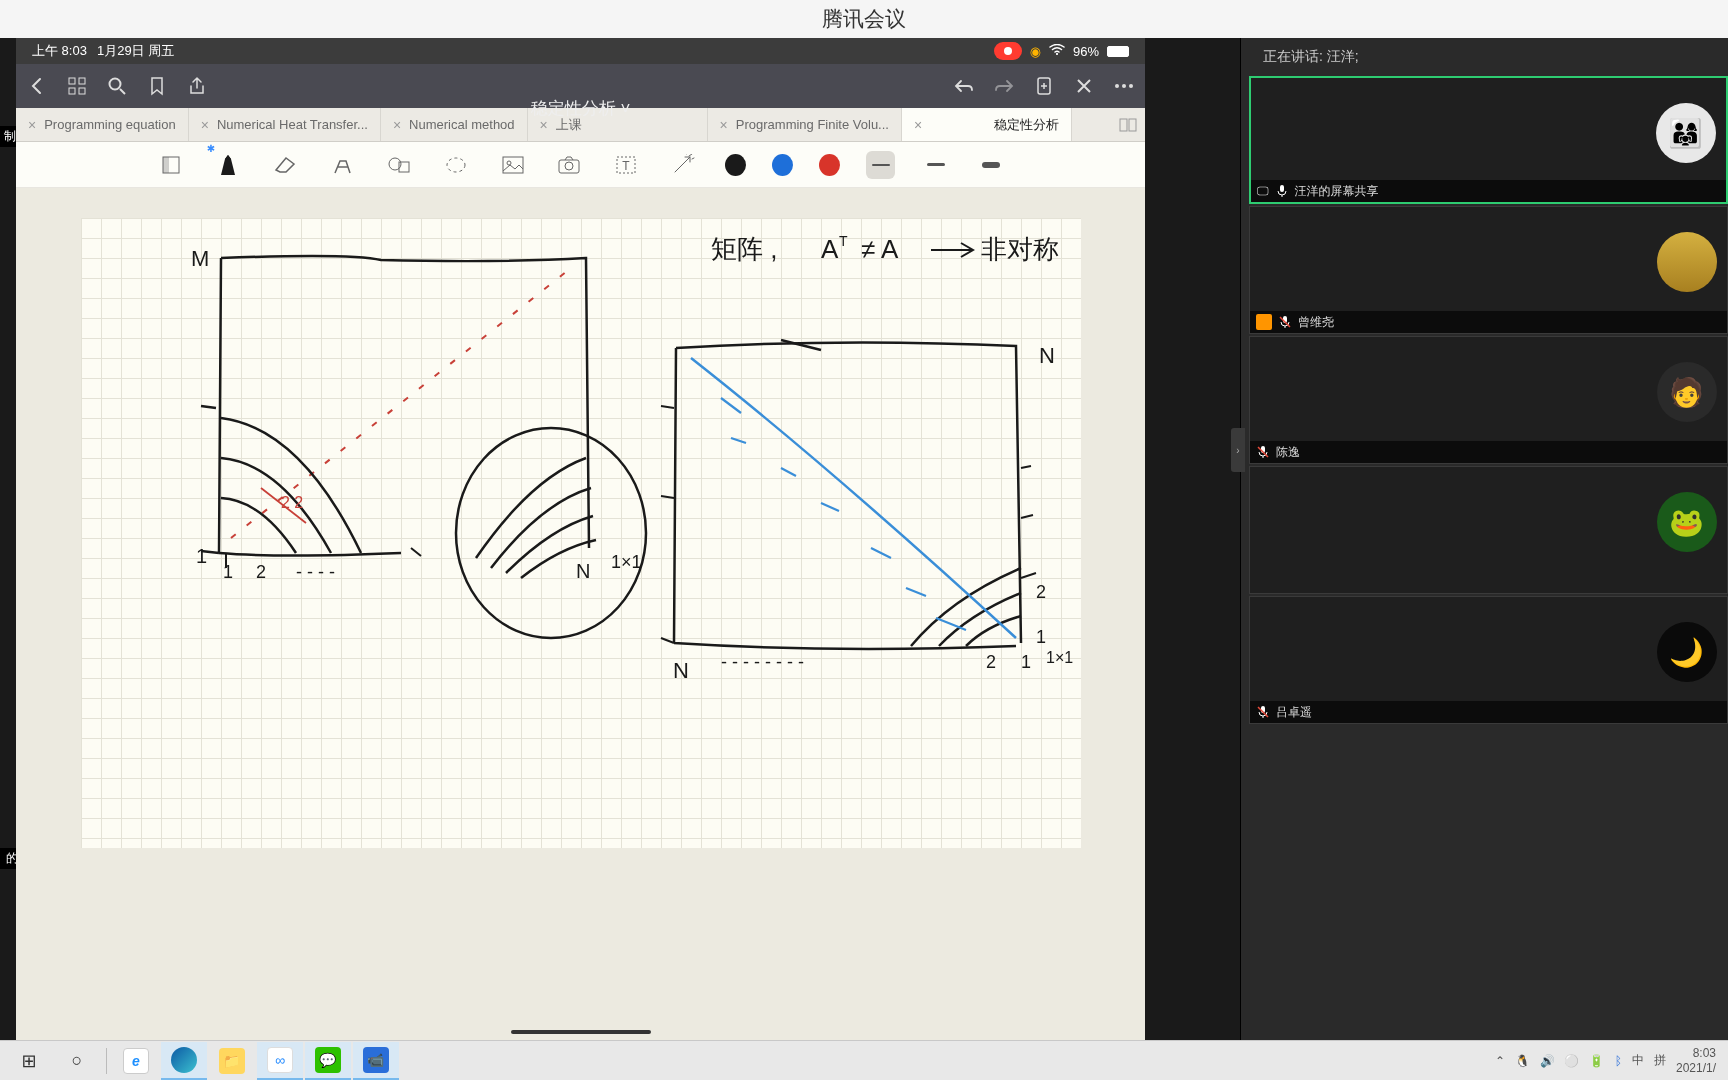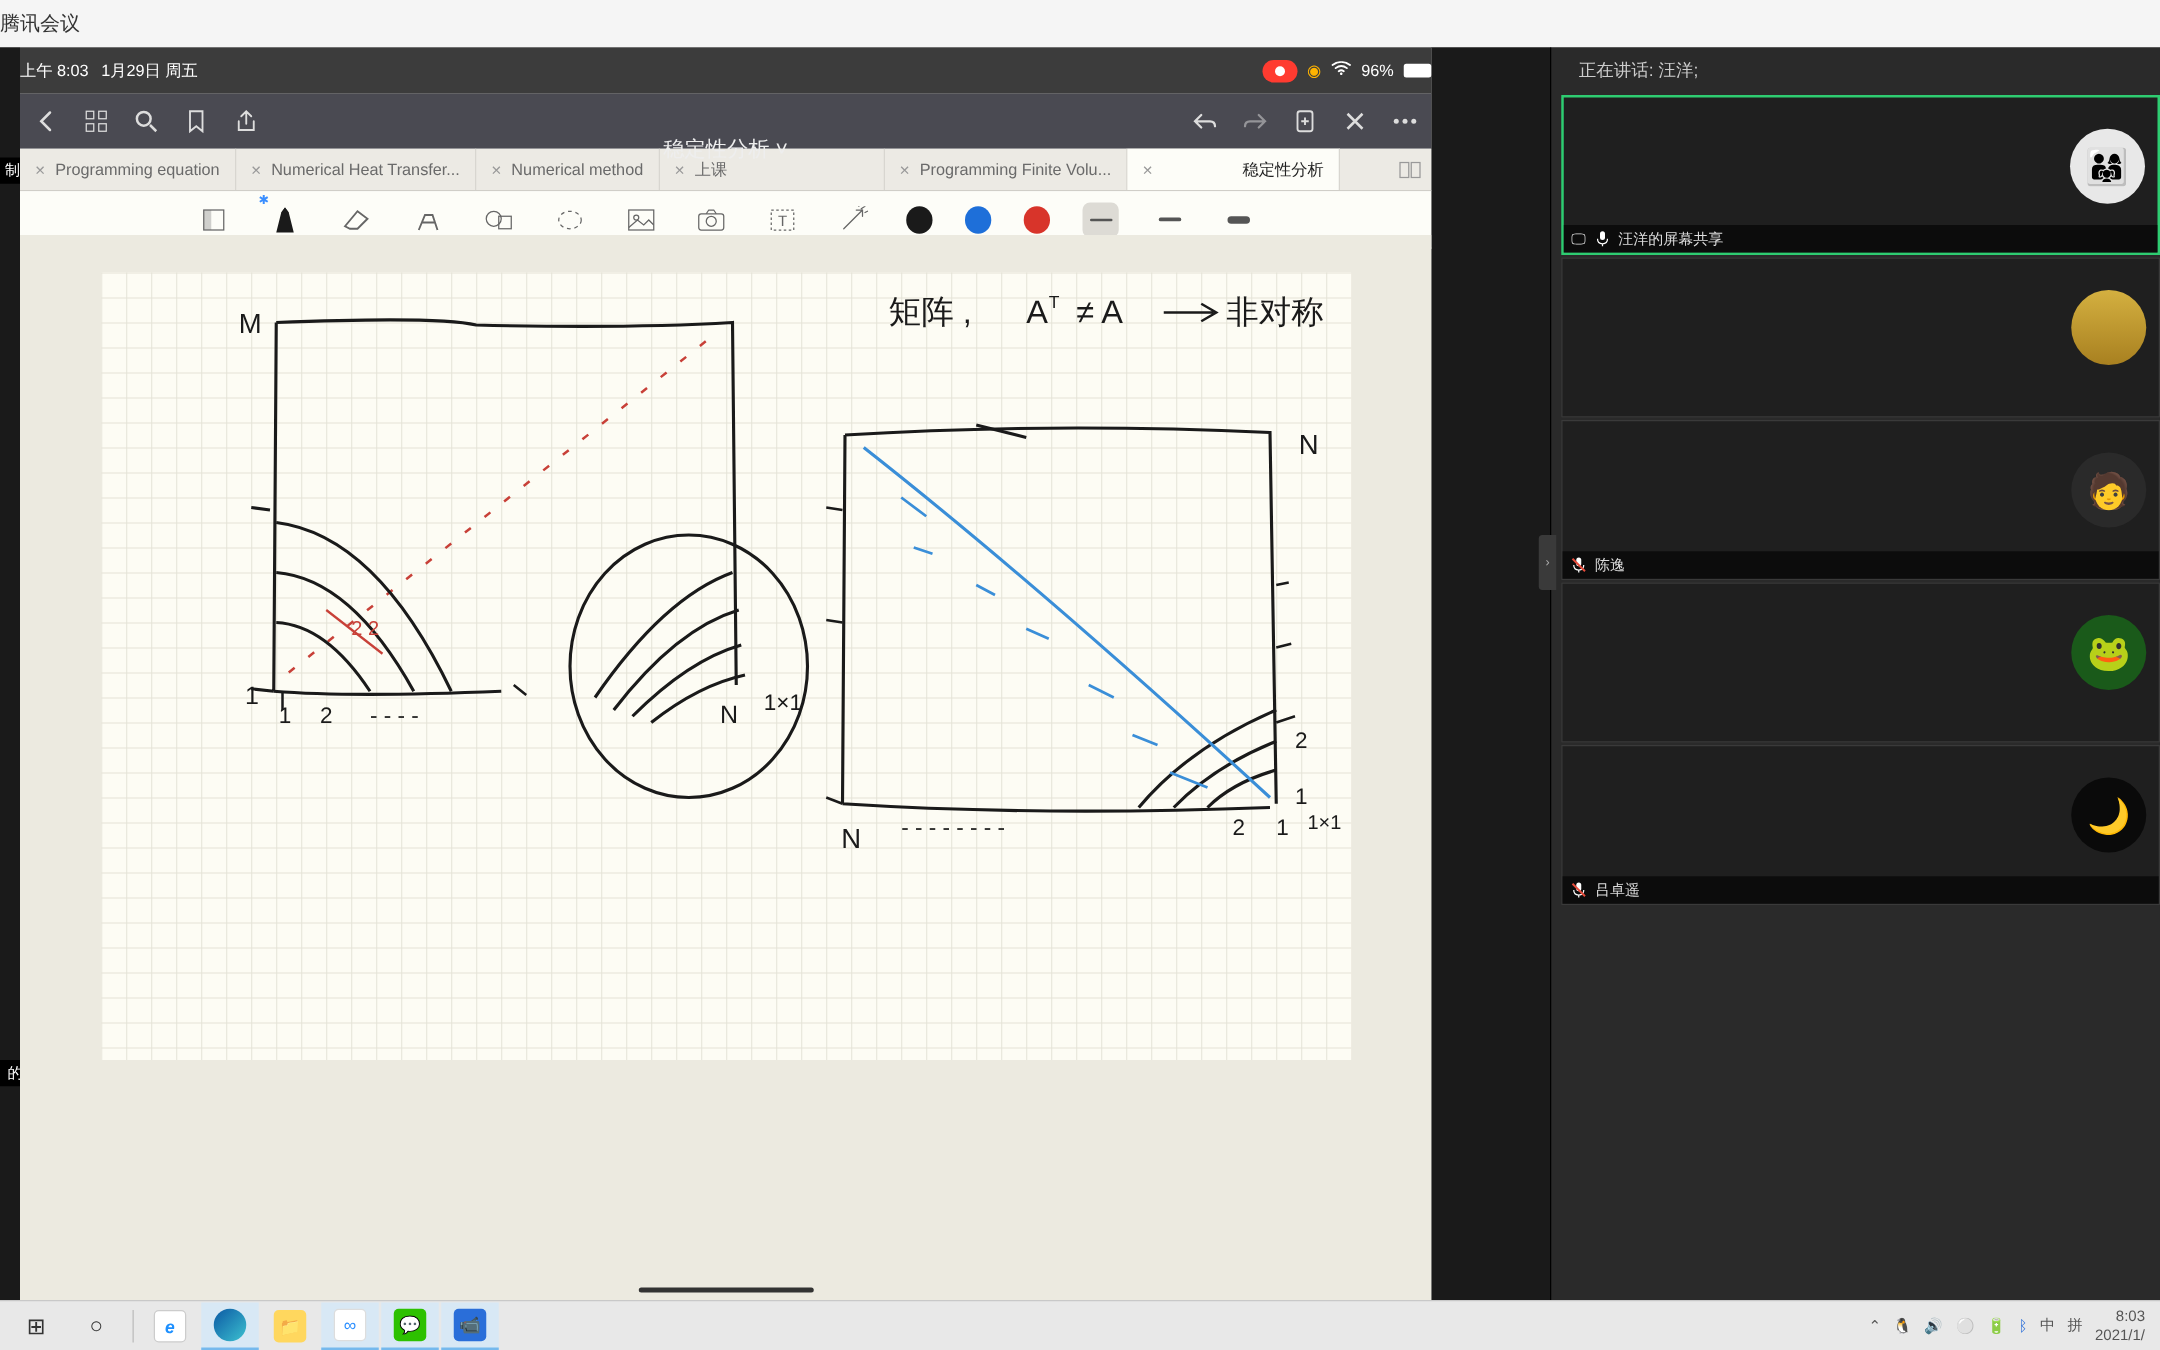--- a/index.html
+++ b/index.html
@@ -1,25 +1,25 @@
 <!DOCTYPE html>
 <html><head>
 <meta charset="utf-8">
 <style>
 * { margin: 0; padding: 0; box-sizing: border-box; font-family: -apple-system, "PingFang SC", "Microsoft YaHei", sans-serif; }
 body { width: 1728px; height: 1080px; background: #1a1a1a; overflow: hidden; position: relative; }
 
-.window-title-bar { height: 38px; background: #f5f5f5; display: flex; align-items: center; justify-content: flex-start; font-size: 16px; color: #333; }
+.window-title-bar { height: 38px; background: #f5f5f5; display: flex; align-items: center; justify-content: center; font-size: 21px; color: #333; }
 
 .main-area { display: flex; height: calc(100% - 38px - 40px); }
 
 .shared-screen { width: 1240px; height: 100%; background: #1a1a1a; position: relative; }
 .ipad-frame { position: absolute; left: 16px; top: 0; right: 95px; bottom: 0; background: #fff; }
 
-.ios-status { height: 37px; background: #3c3c3c; color: #fff; display: flex; align-items: center; padding: 0 0; font-size: 13px; justify-content: space-between; }
+.ios-status { height: 26px; background: #3c3c3c; color: #fff; display: flex; align-items: center; padding: 0 16px; font-size: 13px; justify-content: space-between; }
 .ios-status .left { display: flex; gap: 10px; }
 .ios-status .right { display: flex; gap: 8px; align-items: center; }
 .rec-dot { width: 28px; height: 18px; background: #ff3b30; border-radius: 10px; display: flex; align-items: center; justify-content: center; }
 .rec-dot::before { content: ""; width: 8px; height: 8px; background: #fff; border-radius: 50%; }
 .battery-icon { width: 22px; height: 11px; border: 1px solid #fff; border-radius: 2px; background: #fff; }
 
 .app-toolbar { height: 44px; background: #4a4a52; display: flex; align-items: center; padding: 0 10px; color: #eee; gap: 18px; }
 .app-toolbar .center-title { flex: 1; text-align: center; font-size: 17px; cursor: pointer; margin-top: 44px; }
 .app-toolbar .right-icons { display: flex; gap: 18px; align-items: center; }
 .tb-icon { width: 22px; height: 22px; display: flex; align-items: center; justify-content: center; cursor: pointer; }
@@ -356,20 +356,29 @@
         <svg class="mic-icon" viewBox="0 0 14 14">
             <rect x="5" y="1" width="4" height="7" rx="2" fill="#fff"></rect>
             <path d="M3 7 Q3 11 7 11 Q11 11 11 7 M7 11 V13" stroke="#fff" fill="none"></path>
           </svg>
         <span>汪洋的屏幕共享</span>
       </div>
     </div>
 
     <div class="participant-tile">
       <div class="tile-avatar" style="background:linear-gradient(#d4b040,#a88020)"></div>
+      <div class="tile-name-bar">
+        <span class="orange-badge"></span>
+        <svg class="mic-icon" viewBox="0 0 14 14">
+            <rect x="5" y="1" width="4" height="7" rx="2" fill="#fff"></rect>
+            <path d="M3 7 Q3 11 7 11 Q11 11 11 7 M7 11 V13" stroke="#fff" fill="none"></path>
+            <path d="M2 2 L12 12" stroke="#e74c3c" stroke-width="1.5"></path>
+          </svg>
+        <span>曾维尧</span>
+      </div>
     </div>
 
     <div class="participant-tile">
       <div class="tile-avatar" style="background:#2a2a2a;overflow:hidden">🧑</div>
       <div class="tile-name-bar">
         <svg class="mic-icon" viewBox="0 0 14 14">
             <rect x="5" y="1" width="4" height="7" rx="2" fill="#fff"></rect>
             <path d="M3 7 Q3 11 7 11 Q11 11 11 7 M7 11 V13" stroke="#fff" fill="none"></path>
             <path d="M2 2 L12 12" stroke="#e74c3c" stroke-width="1.5"></path>
           </svg>

